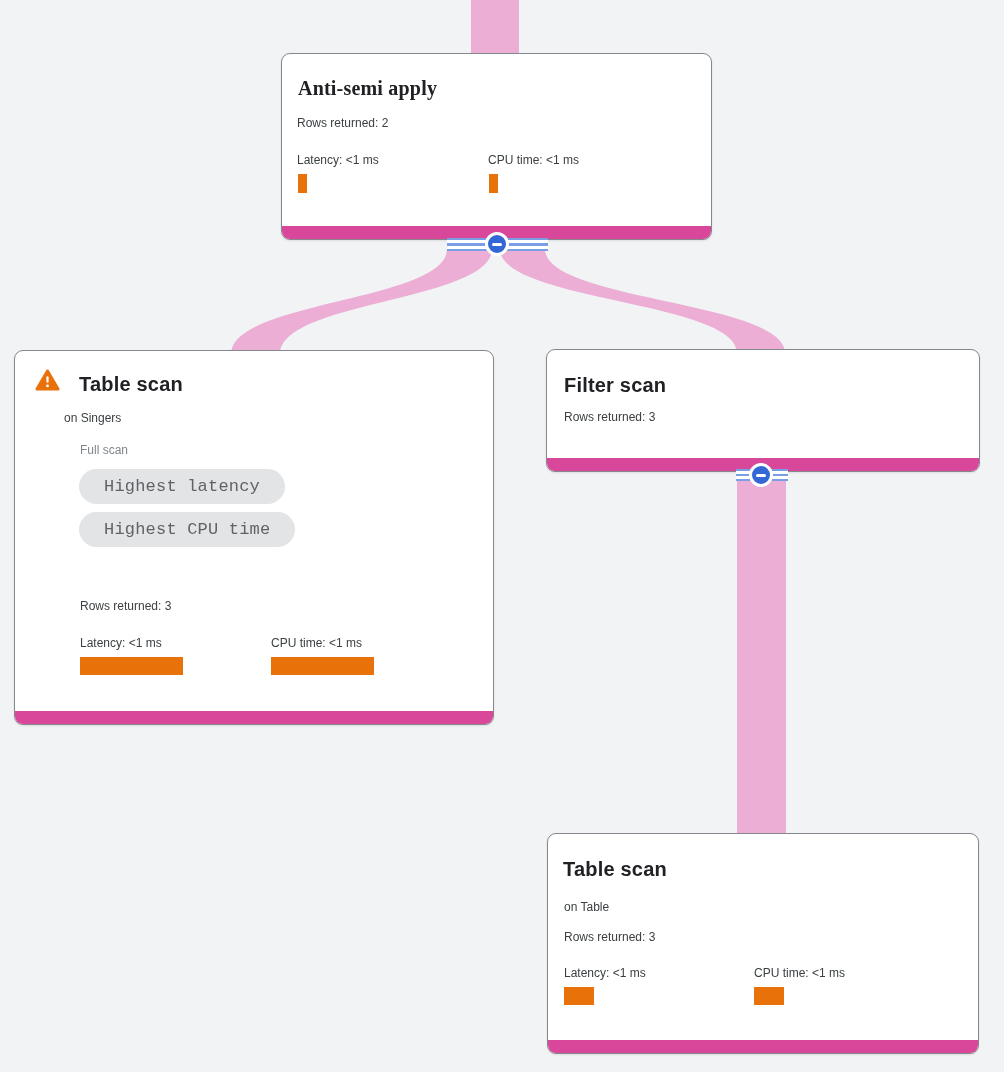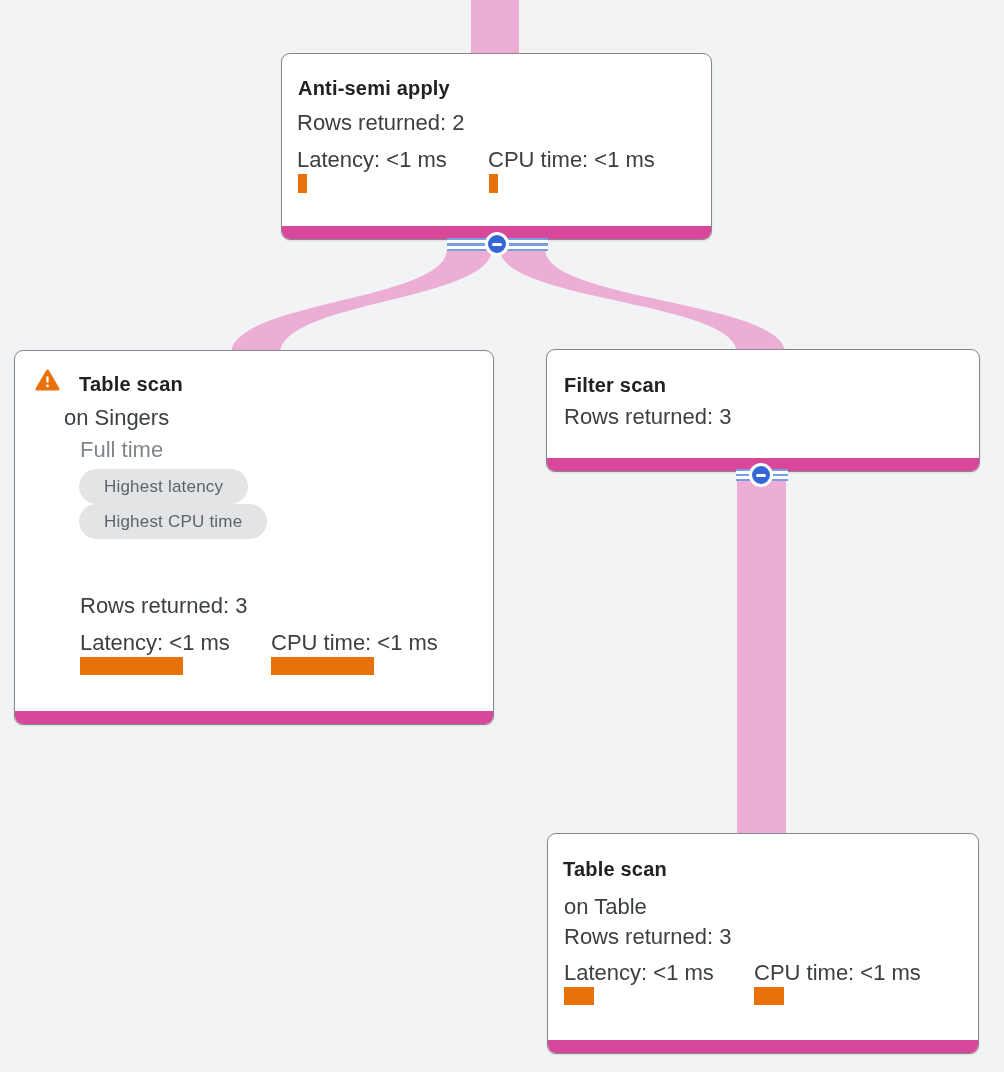--- a/index.html
+++ b/index.html
@@ -19,27 +19,27 @@
   }
   .accent-bar{
     position:absolute;left:0;right:0;bottom:0;height:13px;
     background:var(--accent-pink,#D84799);
   }
   .node-title{
     position:absolute;font-size:20px;font-weight:600;letter-spacing:.2px;
     color:var(--title-text,#202124);white-space:nowrap;line-height:24px;
   }
   .node-line{
-    position:absolute;font-size:22px;line-height:20px;
+    position:absolute;font-size:12px;line-height:20px;
     color:var(--body-text,#3C4043);white-space:nowrap;
   }
   .muted{color:var(--muted-text,#80868B);}
   .metric-bar{position:absolute;background:var(--bar-orange,#E8710A);}
 
-  .badges{position:absolute;display:flex;flex-direction:column;align-items:flex-start;}
+  .badges{position:absolute;display:flex;flex-direction:column;align-items:flex-start;gap:8px;font-family:Liberation Mono, monospace;}
   .badge{
     height:35px;line-height:35px;padding:0 25px;border-radius:18px;
     background:var(--badge-bg,#E3E4E6);color:var(--badge-text,#5F6368);
     font-size:17px;letter-spacing:.2px;white-space:nowrap;
   }
 
   .warning-icon{position:absolute;width:25px;height:22px;}
 
   .collapse-btn{position:absolute;z-index:2;cursor:pointer;}
   .stripes{
@@ -62,21 +62,21 @@
 <body>
 
 <svg id="edges" width="1004" height="1072" viewBox="0 0 1004 1072">
   <rect class="edge" x="471" y="0" width="48" height="56"></rect>
   <path class="edge" d="M447,249 C447,301 231,301 231,354 L280,354 C280,301 492,301 492,249 Z"></path>
   <path class="edge" d="M500,249 C500,301 737,301 737,353 L785,353 C785,301 545,301 545,249 Z"></path>
   <rect class="edge" x="737" y="470" width="49" height="367"></rect>
 </svg>
 
 <div class="card" style="left:281px;top:53px;width:429px;height:185px;">
-  <div class="node-title" style="left:16px;top:22px;">Anti-semi apply</div>
+  <div class="node-title" style="left:16px;top:22px;font-family:Liberation Serif, serif;">Anti-semi apply</div>
   <div class="node-line" style="left:15px;top:59px;">Rows returned: 2</div>
   <div class="node-line" style="left:15px;top:96px;">Latency: &lt;1 ms</div>
   <div class="node-line" style="left:206px;top:96px;">CPU time: &lt;1 ms</div>
   <div class="metric-bar" style="left:16px;top:120px;width:9px;height:19px;"></div>
   <div class="metric-bar" style="left:207px;top:120px;width:9px;height:19px;"></div>
   <div class="accent-bar"></div>
 </div>
 
 <div class="collapse-btn" style="left:447px;top:231px;width:101px;height:26px;">
   <div class="stripes" style="top:7px;height:13px;"></div>
@@ -84,21 +84,21 @@
 </div>
 
 <div class="card" style="left:14px;top:350px;width:478px;height:373px;">
   <svg class="warning-icon" style="left:20px;top:18px;" viewBox="0 0 25 22">
     <path d="M12.5 2 L23 20 H2 Z" fill="#E8710A" stroke="#E8710A" stroke-width="3" stroke-linejoin="round"></path>
     <rect x="11.4" y="7.2" width="2.2" height="6.6" rx="1.1" fill="#FFFFFF"></rect>
     <circle cx="12.5" cy="16.9" r="1.4" fill="#FFFFFF"></circle>
   </svg>
   <div class="node-title" style="left:64px;top:21px;">Table scan</div>
   <div class="node-line" style="left:49px;top:57px;">on Singers</div>
-  <div class="node-line muted" style="left:65px;top:89px;">Full time</div>
+  <div class="node-line muted" style="left:65px;top:89px;">Full scan</div>
   <div class="badges" style="left:64px;top:118px;">
     <div class="badge">Highest latency</div>
     <div class="badge">Highest CPU time</div>
   </div>
   <div class="node-line" style="left:65px;top:245px;">Rows returned: 3</div>
   <div class="node-line" style="left:65px;top:282px;">Latency: &lt;1 ms</div>
   <div class="node-line" style="left:256px;top:282px;">CPU time: &lt;1 ms</div>
   <div class="metric-bar" style="left:65px;top:306px;width:103px;height:18px;"></div>
   <div class="metric-bar" style="left:256px;top:306px;width:103px;height:18px;"></div>
   <div class="accent-bar"></div>

